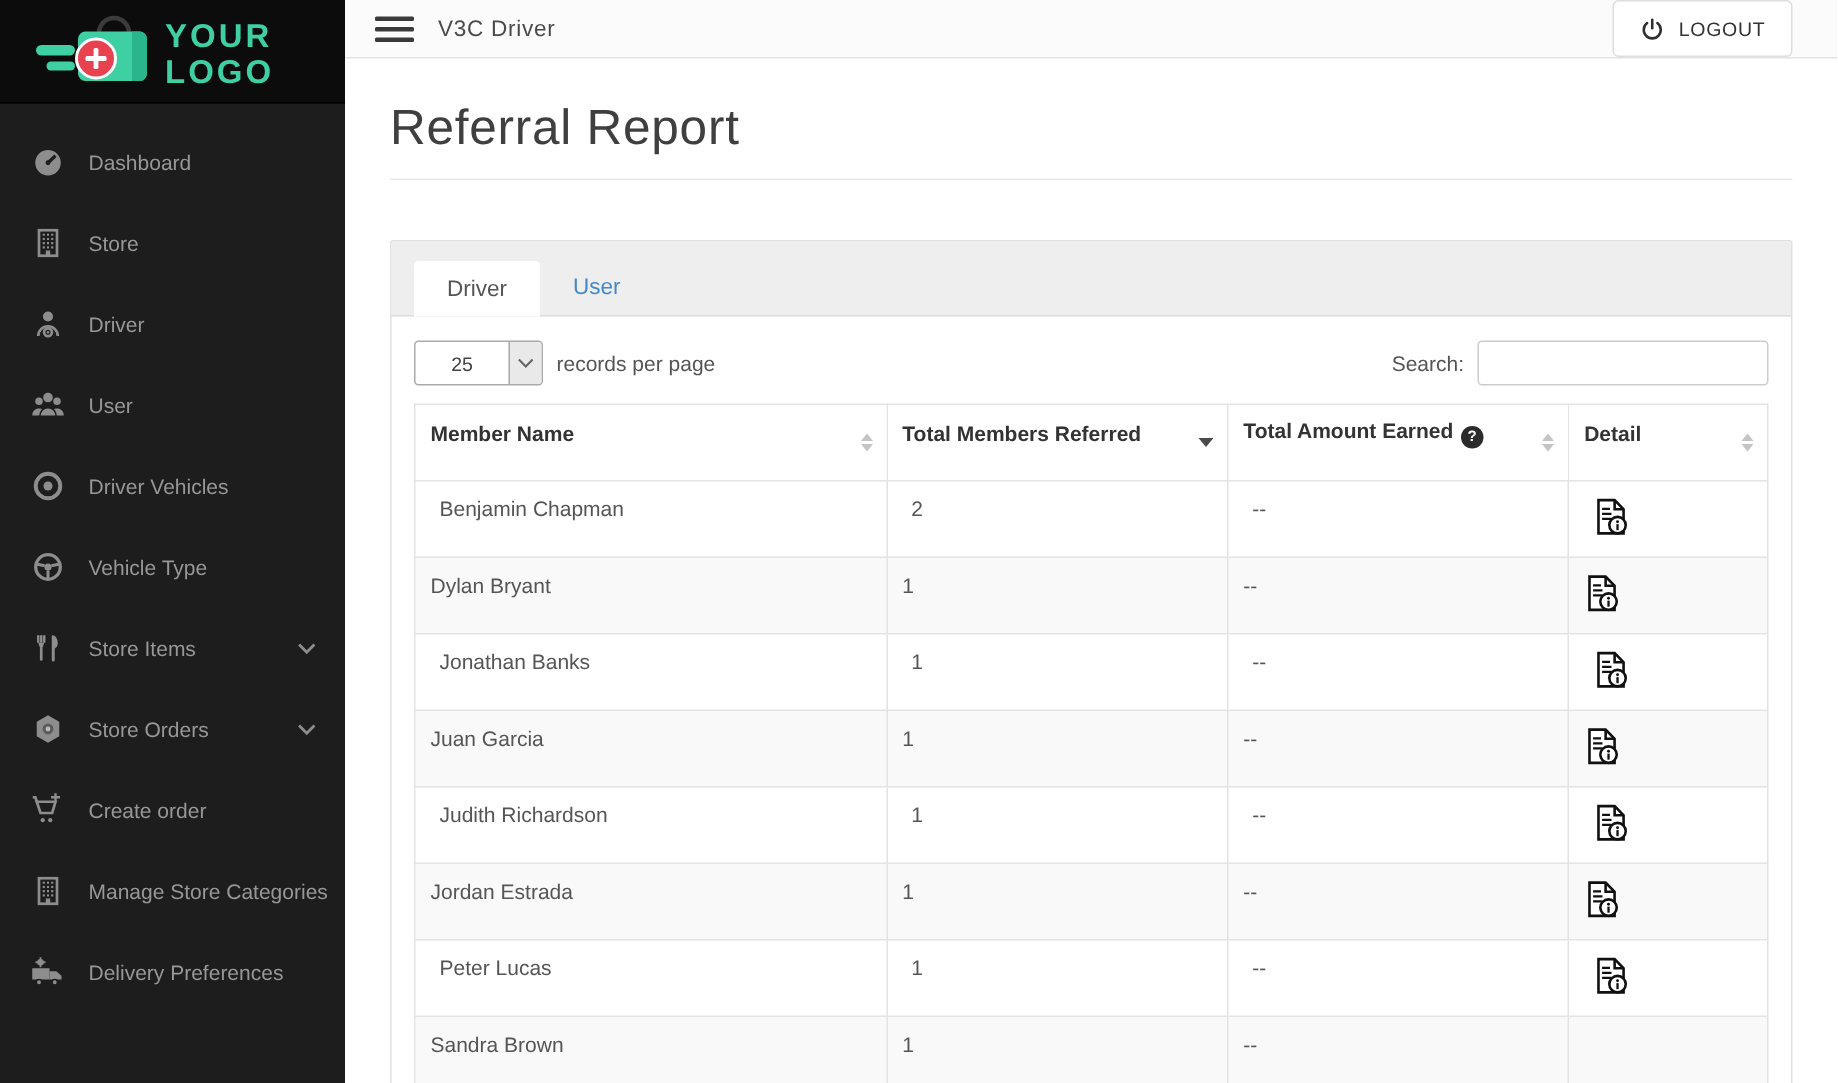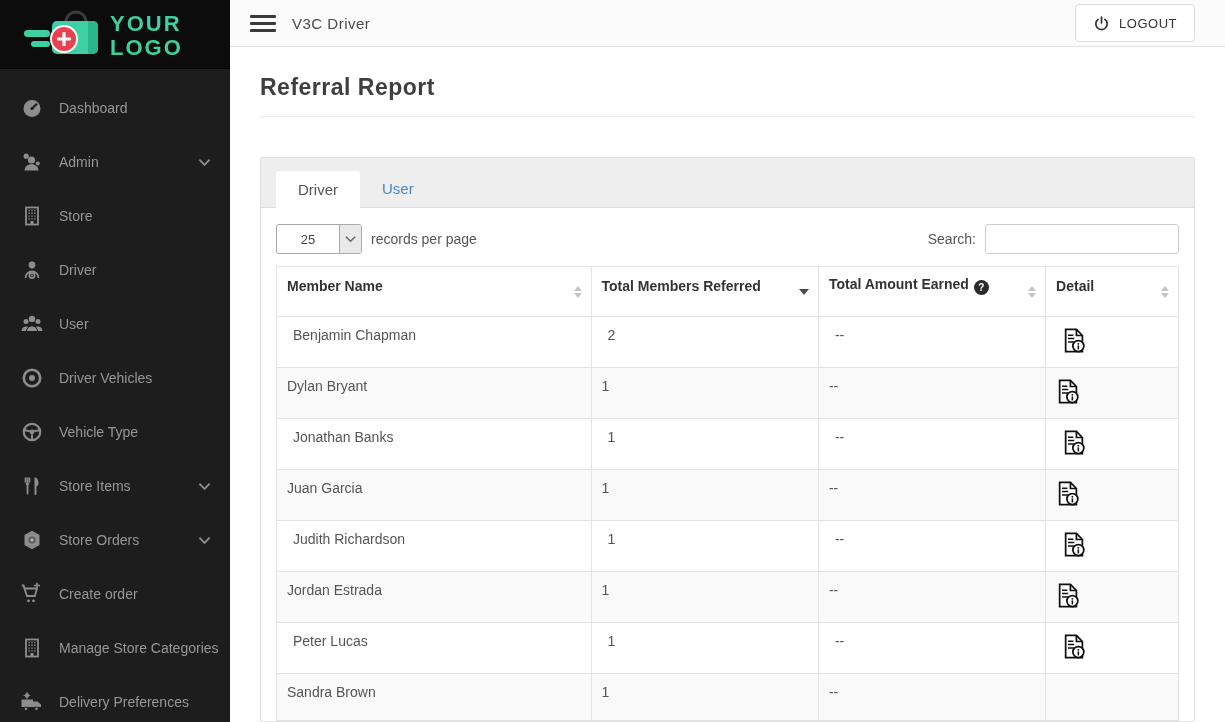--- a/index.html
+++ b/index.html
@@ -23,21 +23,21 @@
 
   
   .main{flex:1;display:flex;flex-direction:column;background:#fff;}
   .topbar{height:69px;background:#fbfbfb;border-bottom:1px solid #e4e4e4;display:flex;align-items:center;padding:0 30px 0 20px;}
   .hamburger{width:26px;cursor:pointer;display:flex;flex-direction:column;gap:4px;margin-right:16px;}
   .hamburger i{display:block;height:3px;background:#3a3a3a;border-radius:1px;}
   .brand{font-size:15px;color:#4a4a4a;letter-spacing:.5px;}
   .logout-btn{margin-left:auto;background:#fff;border:1px solid #ddd;border-radius:4px;height:38px;padding:0 17px;display:flex;align-items:center;gap:9px;cursor:pointer;font-size:13px;color:#333;letter-spacing:.5px;}
 
   .content{padding:0 30px;flex:1;}
-  h1.page-title{margin:27px 0 0;font-size:23px;font-weight:700;color:#3f3f3f;letter-spacing:.5px;}
+  h1.page-title{margin:27px 0 0;font-size:33px;font-weight:400;color:#3f3f3f;letter-spacing:.5px;}
   .title-rule{border:none;border-top:1px solid #e9e9e9;margin:15px 0 40px;}
 
   
   .card{border:1px solid #e0e0e0;border-radius:2px;background:#fff;}
   .tabstrip{background:#eee;border-bottom:1px solid #ddd;display:flex;align-items:flex-end;padding:11px 0 0 15px;height:50px;}
   .tab{padding:10px 22px;font-size:15px;cursor:pointer;color:var(--link);}
   .tab.active{background:#fff;color:#555;border-radius:3px 3px 0 0;margin-bottom:-1px;}
   .card-body{padding:16px 15px 0;}
 
   
@@ -89,36 +89,20 @@
     <nav class="side-menu" id="side-menu">
         <div class="side-item">
           <span class="ico">
             <svg width="24" height="24" viewBox="0 0 24 24">
               <circle cx="12" cy="12.5" r="8.5" fill="#8d8d8d"></circle>
               <line x1="12" y1="12.5" x2="17" y2="7.8" stroke="#1d1d1d" stroke-width="2.2"></line>
               <circle cx="12" cy="12.5" r="1.6" fill="#1d1d1d"></circle>
             </svg>
           </span>
           <span class="lbl">Dashboard</span>
-        </div>
-        <div class="side-item">
-          <span class="ico">
-            <svg width="24" height="24" viewBox="0 0 24 24">
-              <circle cx="6.2" cy="6.2" r="2.6" fill="#8d8d8d"></circle>
-              <circle cx="17.8" cy="13.5" r="2" fill="#8d8d8d"></circle>
-              <circle cx="11.5" cy="10" r="3.6" fill="#8d8d8d"></circle>
-              <path d="M4.5 20.5c0-3.9 3.1-6.3 7-6.3s7 2.4 7 6.3z" fill="#8d8d8d"></path>
-            </svg>
-          </span>
-          <span class="lbl">Admin</span>
-          <span class="chev">
-            <svg width="13" height="9" viewBox="0 0 14 9">
-              <path d="M1.5 1.5L7 7l5.5-5.5" stroke="#8d8d8d" stroke-width="2" fill="none"></path>
-            </svg>
-          </span>
         </div>
         <div class="side-item">
           <span class="ico">
             <svg width="24" height="24" viewBox="0 0 24 24">
               <rect x="6" y="3.5" width="12" height="17" stroke="#8d8d8d" fill="none" stroke-width="1.8"></rect>
               <path d="M8.5 6.5h1.4M11.3 6.5h1.4M14.1 6.5h1.4M8.5 9.3h1.4M11.3 9.3h1.4M14.1 9.3h1.4M8.5 12.1h1.4M11.3 12.1h1.4M14.1 12.1h1.4M8.5 14.9h1.4M11.3 14.9h1.4M14.1 14.9h1.4" stroke="#8d8d8d" stroke-width="1.4"></path>
               <rect x="10.5" y="17" width="3" height="3.5" fill="#8d8d8d"></rect>
             </svg>
           </span>
           <span class="lbl">Store</span>

